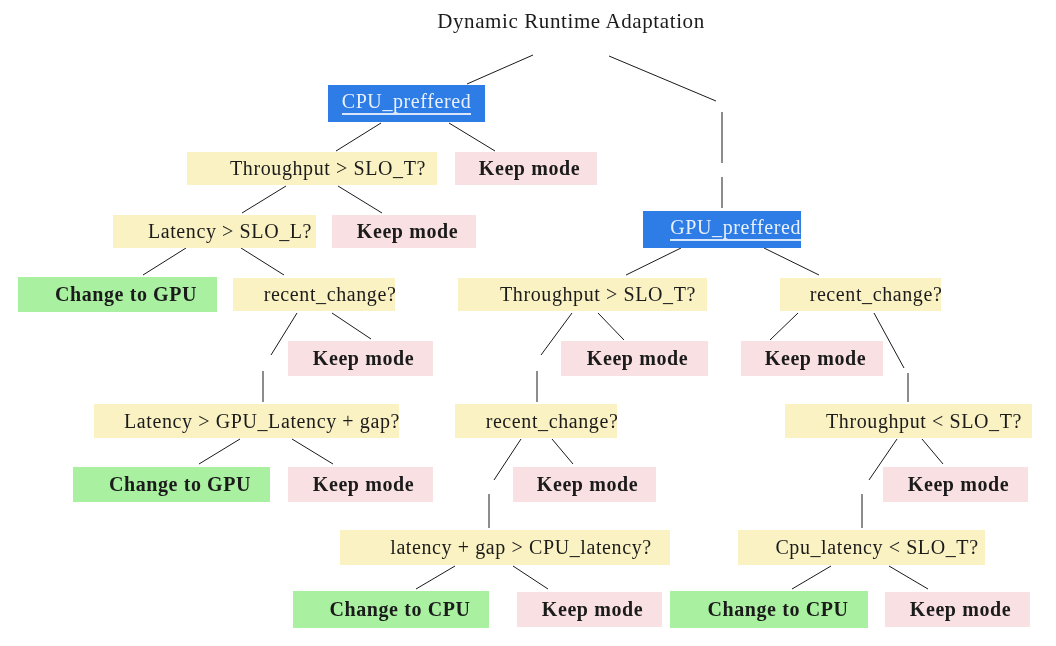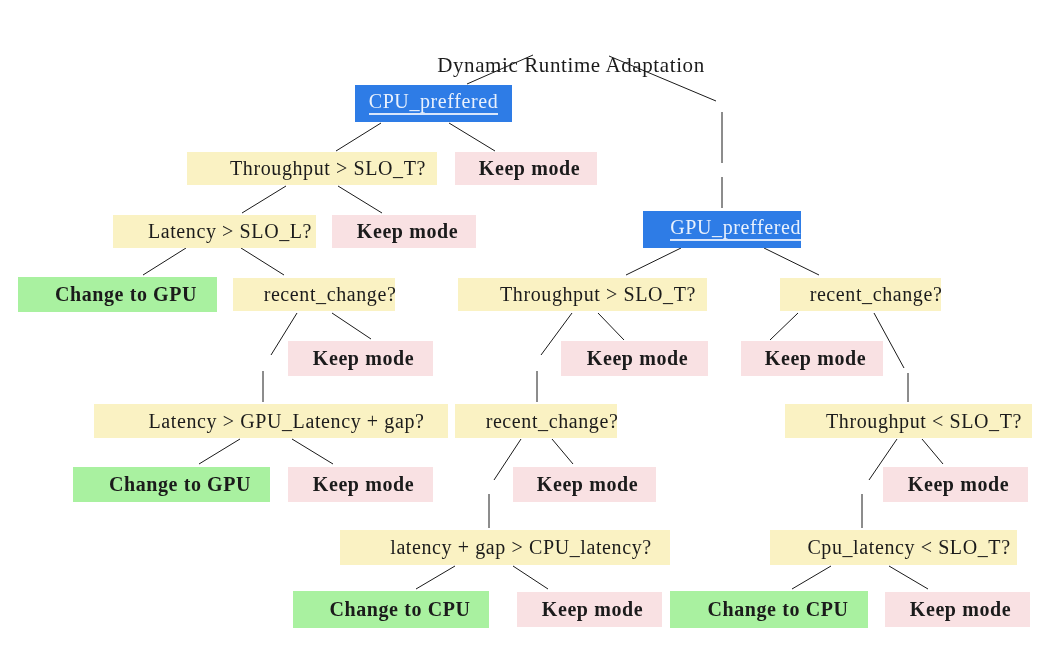--- a/index.html
+++ b/index.html
@@ -69,45 +69,45 @@
       <line x1="922" y1="439" x2="943" y2="464"></line>
       <line x1="521" y1="439" x2="494" y2="480"></line>
       <line x1="489" y1="494" x2="489" y2="528"></line>
       <line x1="552" y1="439" x2="573" y2="464"></line>
       <line x1="455" y1="566" x2="416" y2="589"></line>
       <line x1="513" y1="566" x2="548" y2="589"></line>
       <line x1="831" y1="566" x2="792" y2="589"></line>
       <line x1="889" y1="566" x2="928" y2="589"></line>
     </svg>
   <div id="nodes">
-      <div class="node title" style="left: 416px; top: 6px; width: 310px; height: 30px; margin-top: 44px;">Dynamic Runtime Adaptation</div>
-      <div class="node mode" style="left: 355px; top: 84.5px; width: 157px; height: 37px;">
+      <div class="node title" style="left: 416px; top: 6px; width: 310px; height: 30px;">Dynamic Runtime Adaptation</div>
+      <div class="node mode" style="left: 328px; top: 84.5px; width: 157px; height: 37px;">
         <span class="u">CPU_preffered</span>
       </div>
       <div class="node question" style="left: 187px; top: 151.5px; width: 250px; height: 33px;">Throughput &gt; SLO_T?</div>
       <div class="node keep" style="left: 455px; top: 151.5px; width: 142px; height: 33px;">Keep mode</div>
       <div class="node question" style="left: 112.5px; top: 214.5px; width: 203px; height: 33px; font-family: Liberation Serif, serif;">Latency &gt; SLO_L?</div>
       <div class="node keep" style="left: 332px; top: 214.5px; width: 144px; height: 33px;">Keep mode</div>
       <div class="node change" style="left: 17.5px; top: 276.5px; width: 199px; height: 35px;">Change to GPU</div>
       <div class="node question" style="left: 233px; top: 277.5px; width: 162px; height: 33px;">recent_change?</div>
       <div class="node mode" style="left: 643px; top: 210.5px; width: 158px; height: 37px; justify-content: flex-end;">
         <span class="u">GPU_preffered</span>
       </div>
       <div class="node question" style="left: 457.5px; top: 277.5px; width: 249px; height: 33px;">Throughput &gt; SLO_T?</div>
       <div class="node question" style="left: 779.5px; top: 277.5px; width: 161px; height: 33px;">recent_change?</div>
       <div class="node keep" style="left: 287.5px; top: 340.5px; width: 145px; height: 35px;">Keep mode</div>
       <div class="node keep" style="left: 560.5px; top: 340.5px; width: 147px; height: 35px;">Keep mode</div>
       <div class="node keep" style="left: 741px; top: 340.5px; width: 142px; height: 35px;">Keep mode</div>
-      <div class="node question" style="left: 93.5px; top: 404px; width: 354px; height: 34px; text-align: right;">Latency &gt; GPU_Latency + gap?</div>
+      <div class="node question" style="left: 93.5px; top: 404px; width: 305px; height: 34px; text-align: right;">Latency &gt; GPU_Latency + gap?</div>
       <div class="node question" style="left: 455px; top: 404px; width: 162px; height: 34px;">recent_change?</div>
       <div class="node question" style="left: 784.5px; top: 404px; width: 247px; height: 34px;">Throughput &lt; SLO_T?</div>
       <div class="node change" style="left: 72.5px; top: 466.5px; width: 197px; height: 35px;">Change to GPU</div>
       <div class="node keep" style="left: 287.5px; top: 466.5px; width: 145px; height: 35px;">Keep mode</div>
       <div class="node keep" style="left: 512.5px; top: 466.5px; width: 143px; height: 35px;">Keep mode</div>
       <div class="node keep" style="left: 882.5px; top: 466.5px; width: 145px; height: 35px;">Keep mode</div>
       <div class="node question" style="left: 340px; top: 529.5px; width: 330px; height: 35px;">latency + gap &gt; CPU_latency?</div>
-      <div class="node question" style="left: 737.5px; top: 529.5px; width: 247px; height: 35px; margin-left: 32px;">Cpu_latency &lt; SLO_T?</div>
+      <div class="node question" style="left: 737.5px; top: 529.5px; width: 247px; height: 35px;">Cpu_latency &lt; SLO_T?</div>
       <div class="node change" style="left: 293px; top: 590.5px; width: 196px; height: 37px;">Change to CPU</div>
       <div class="node keep" style="left: 516.5px; top: 591.5px; width: 145px; height: 35px;">Keep mode</div>
       <div class="node change" style="left: 670px; top: 590.5px; width: 198px; height: 37px;">Change to CPU</div>
       <div class="node keep" style="left: 884.5px; top: 591.5px; width: 145px; height: 35px;">Keep mode</div>
     </div>
 </div>
 
 </body></html>

